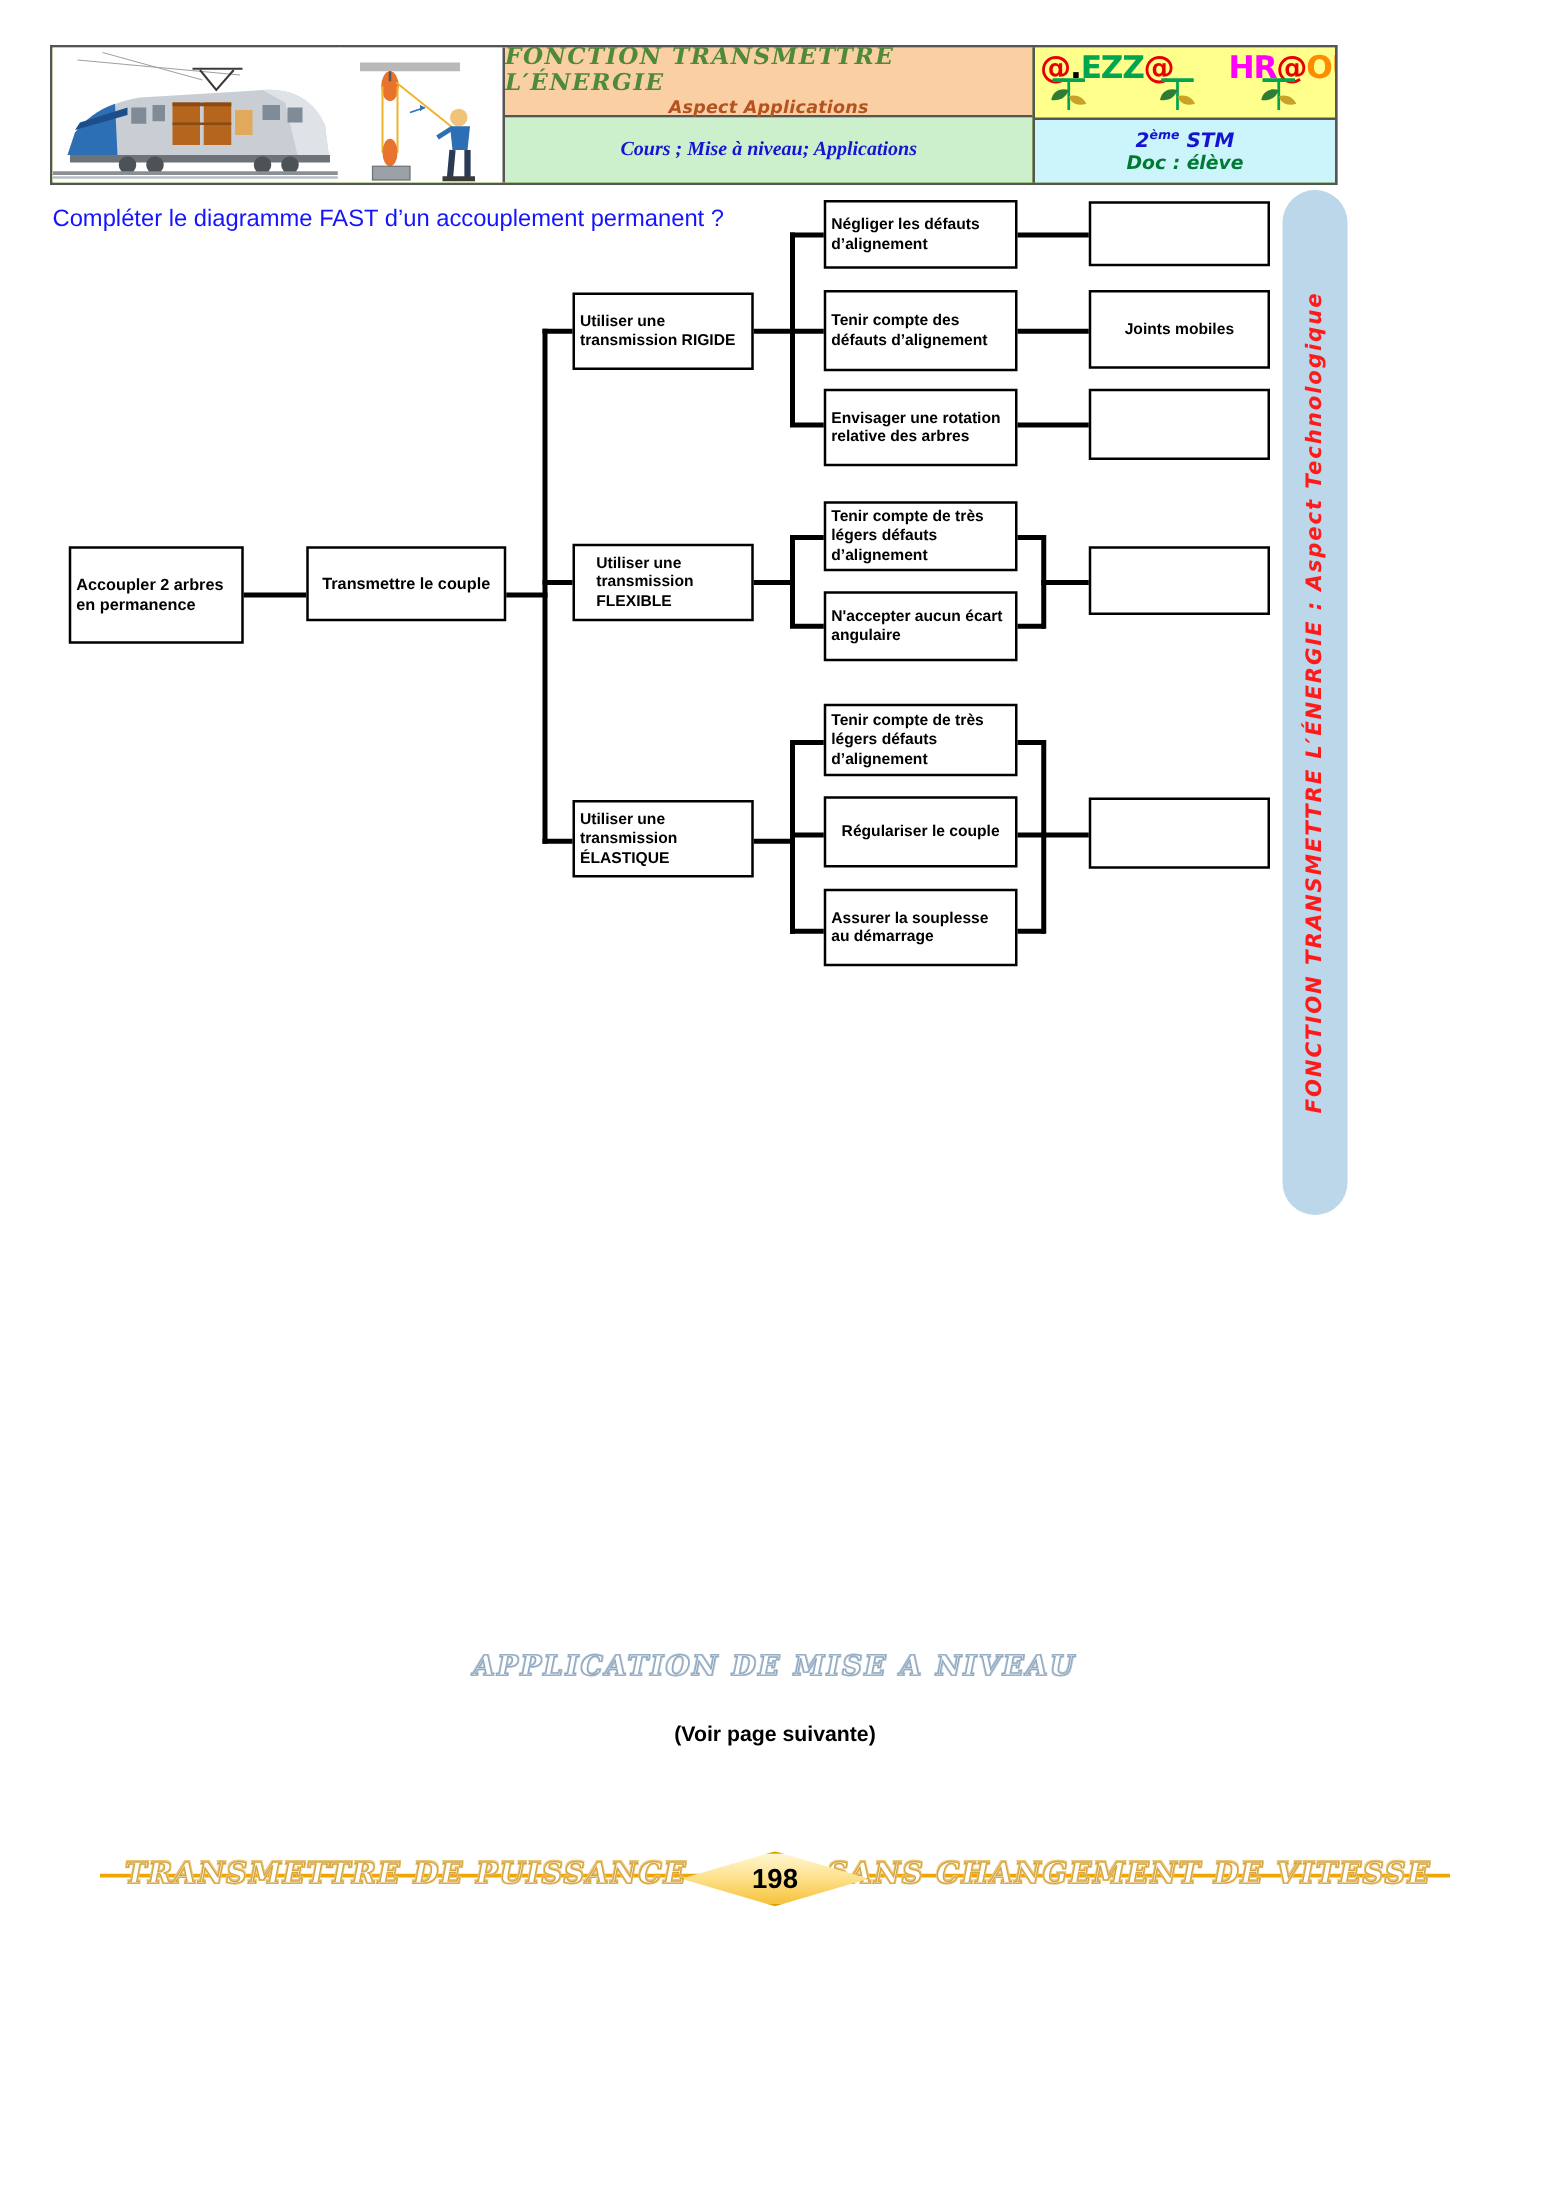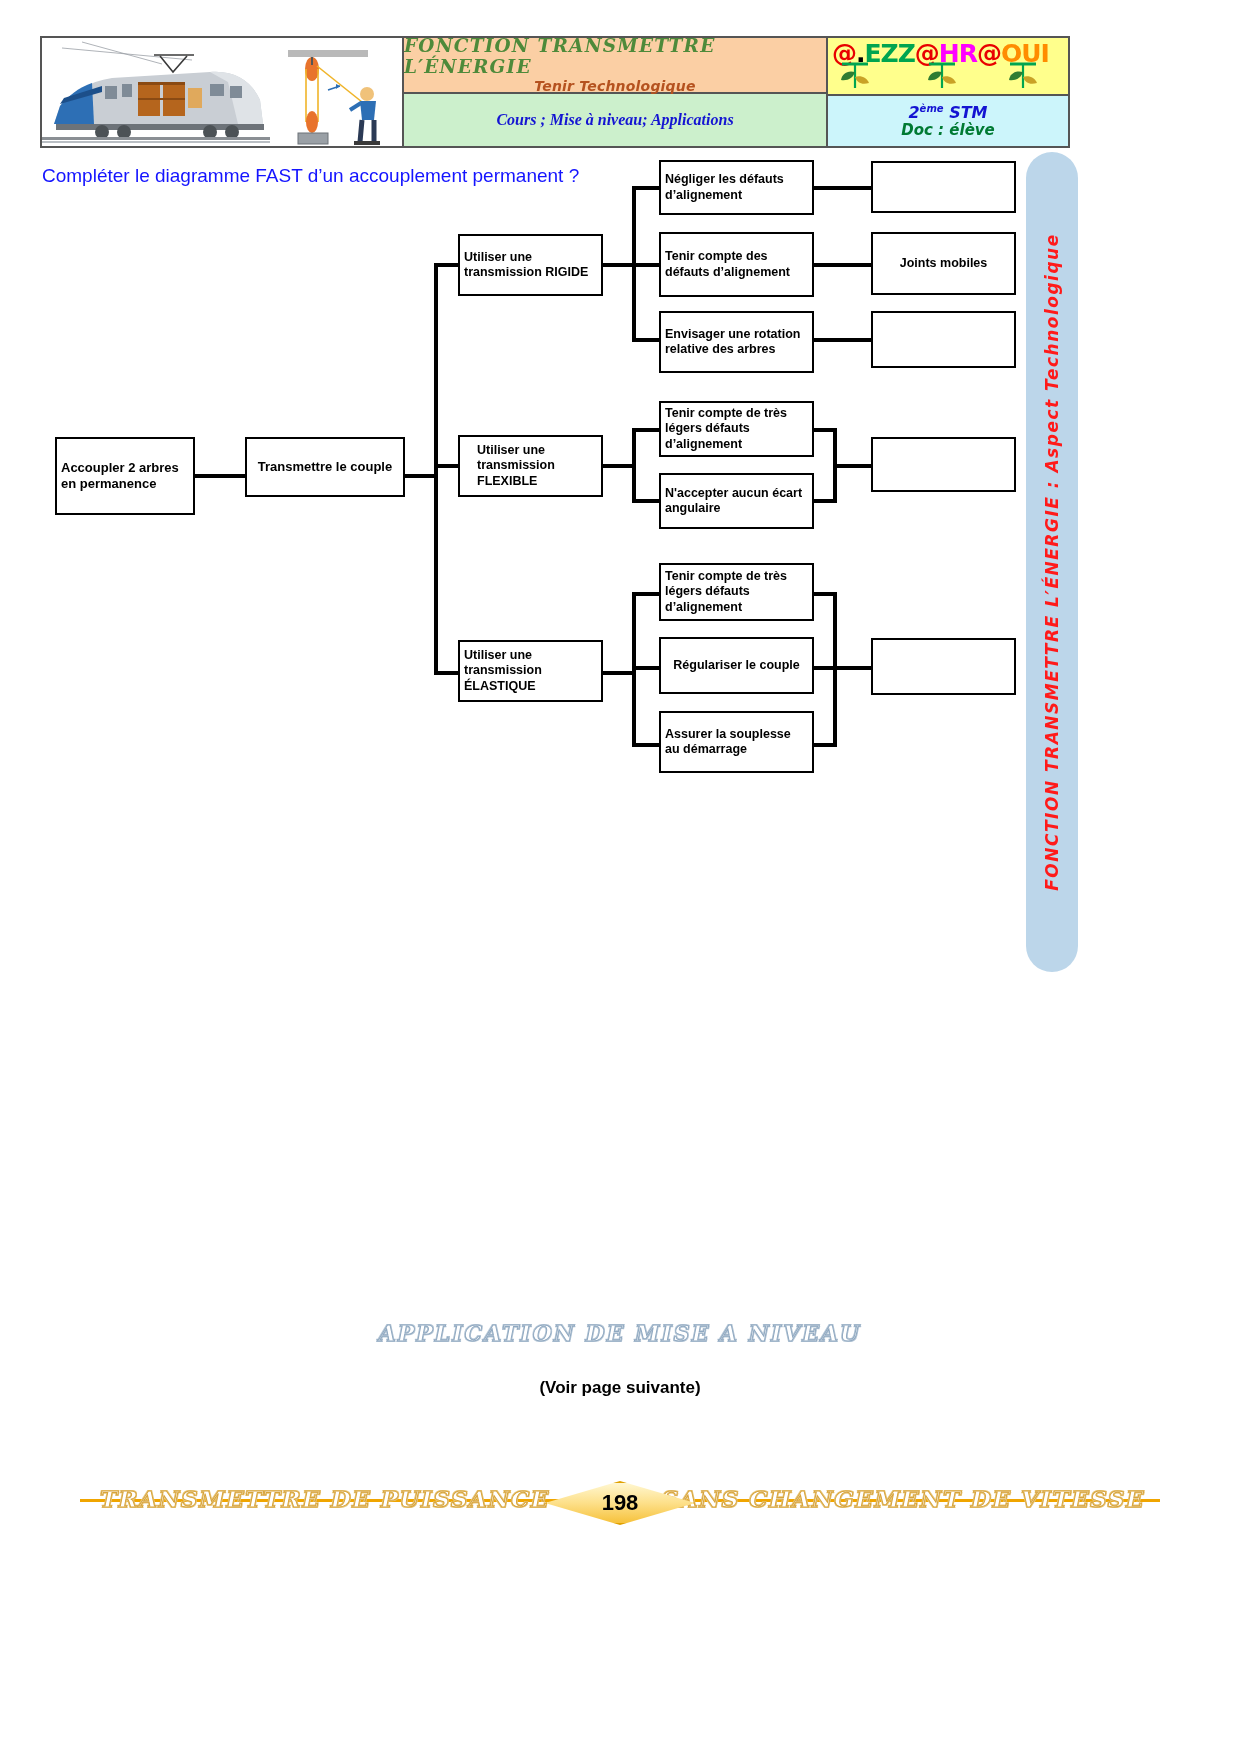--- a/index.html
+++ b/index.html
@@ -54,21 +54,21 @@
     height:56px;background:#ffff8c;border-bottom:2px solid #555;position:relative;overflow:hidden;
   }
   .hdr-logo-text{
     position:absolute;left:4px;top:1px;width:100%;
     font-family:"DejaVu Sans", sans-serif;font-weight:bold;font-size:25px;letter-spacing:-1px;
     white-space:nowrap;
   }
   .lg-at{color:#e80000;}
   .lg-dot{color:#000;}
   .lg-ezz{color:#00a550;}
-  .lg-hr{color:#ff00ff;}
+  .lg-hr{color:#ff00ff;margin-left:44px;}
   .lg-oui{color:#ff8c00;}
   .flower{position:absolute;width:34px;height:30px;}
   .hdr-class{
     flex:1;background:#ccf5fb;display:flex;flex-direction:column;align-items:center;justify-content:center;line-height:1.15;
   }
   .hdr-c1{font-family:"DejaVu Sans", sans-serif;font-weight:bold;font-style:italic;font-size:16px;color:#1414d2;}
   .hdr-c1 sup{font-size:10px;}
   .hdr-c2{font-family:"DejaVu Sans", sans-serif;font-weight:bold;font-style:italic;font-size:15px;color:#007a33;}
 
   
@@ -220,21 +220,21 @@
       <path d="M90 63 L106 63 L104 82 L92 82 Z" fill="#2d6fb5"></path>
       <path d="M91 65 L80 72" stroke="#2d6fb5" stroke-width="4" fill="none"></path>
       <path d="M92 82 L90 104 M104 82 L104 104" stroke="#2b3a55" stroke-width="5" fill="none"></path>
       <rect x="84" y="103" width="26" height="4" fill="#3a3a3a"></rect>
     </svg>
   </div>
 
   <div class="hdr-mid">
     <div class="hdr-title1">
       <div class="hdr-t1a">FONCTION  TRANSMETTRE  L′ÉNERGIE</div>
-      <div class="hdr-t1b">Tenir Technologique</div>
+      <div class="hdr-t1b">Aspect Applications</div>
     </div>
     <div class="hdr-title2">
       <div class="hdr-t2">Cours ; Mise à niveau; Applications</div>
     </div>
   </div>
 
   <div class="hdr-right">
     <div class="hdr-logo">
       <div class="hdr-logo-text">
         <span class="lg-at">@</span><span class="lg-dot">.</span><span class="lg-ezz">EZZ</span><span class="lg-at">@</span><span class="lg-hr">HR</span><span class="lg-at">@</span><span class="lg-oui">OUI</span>

